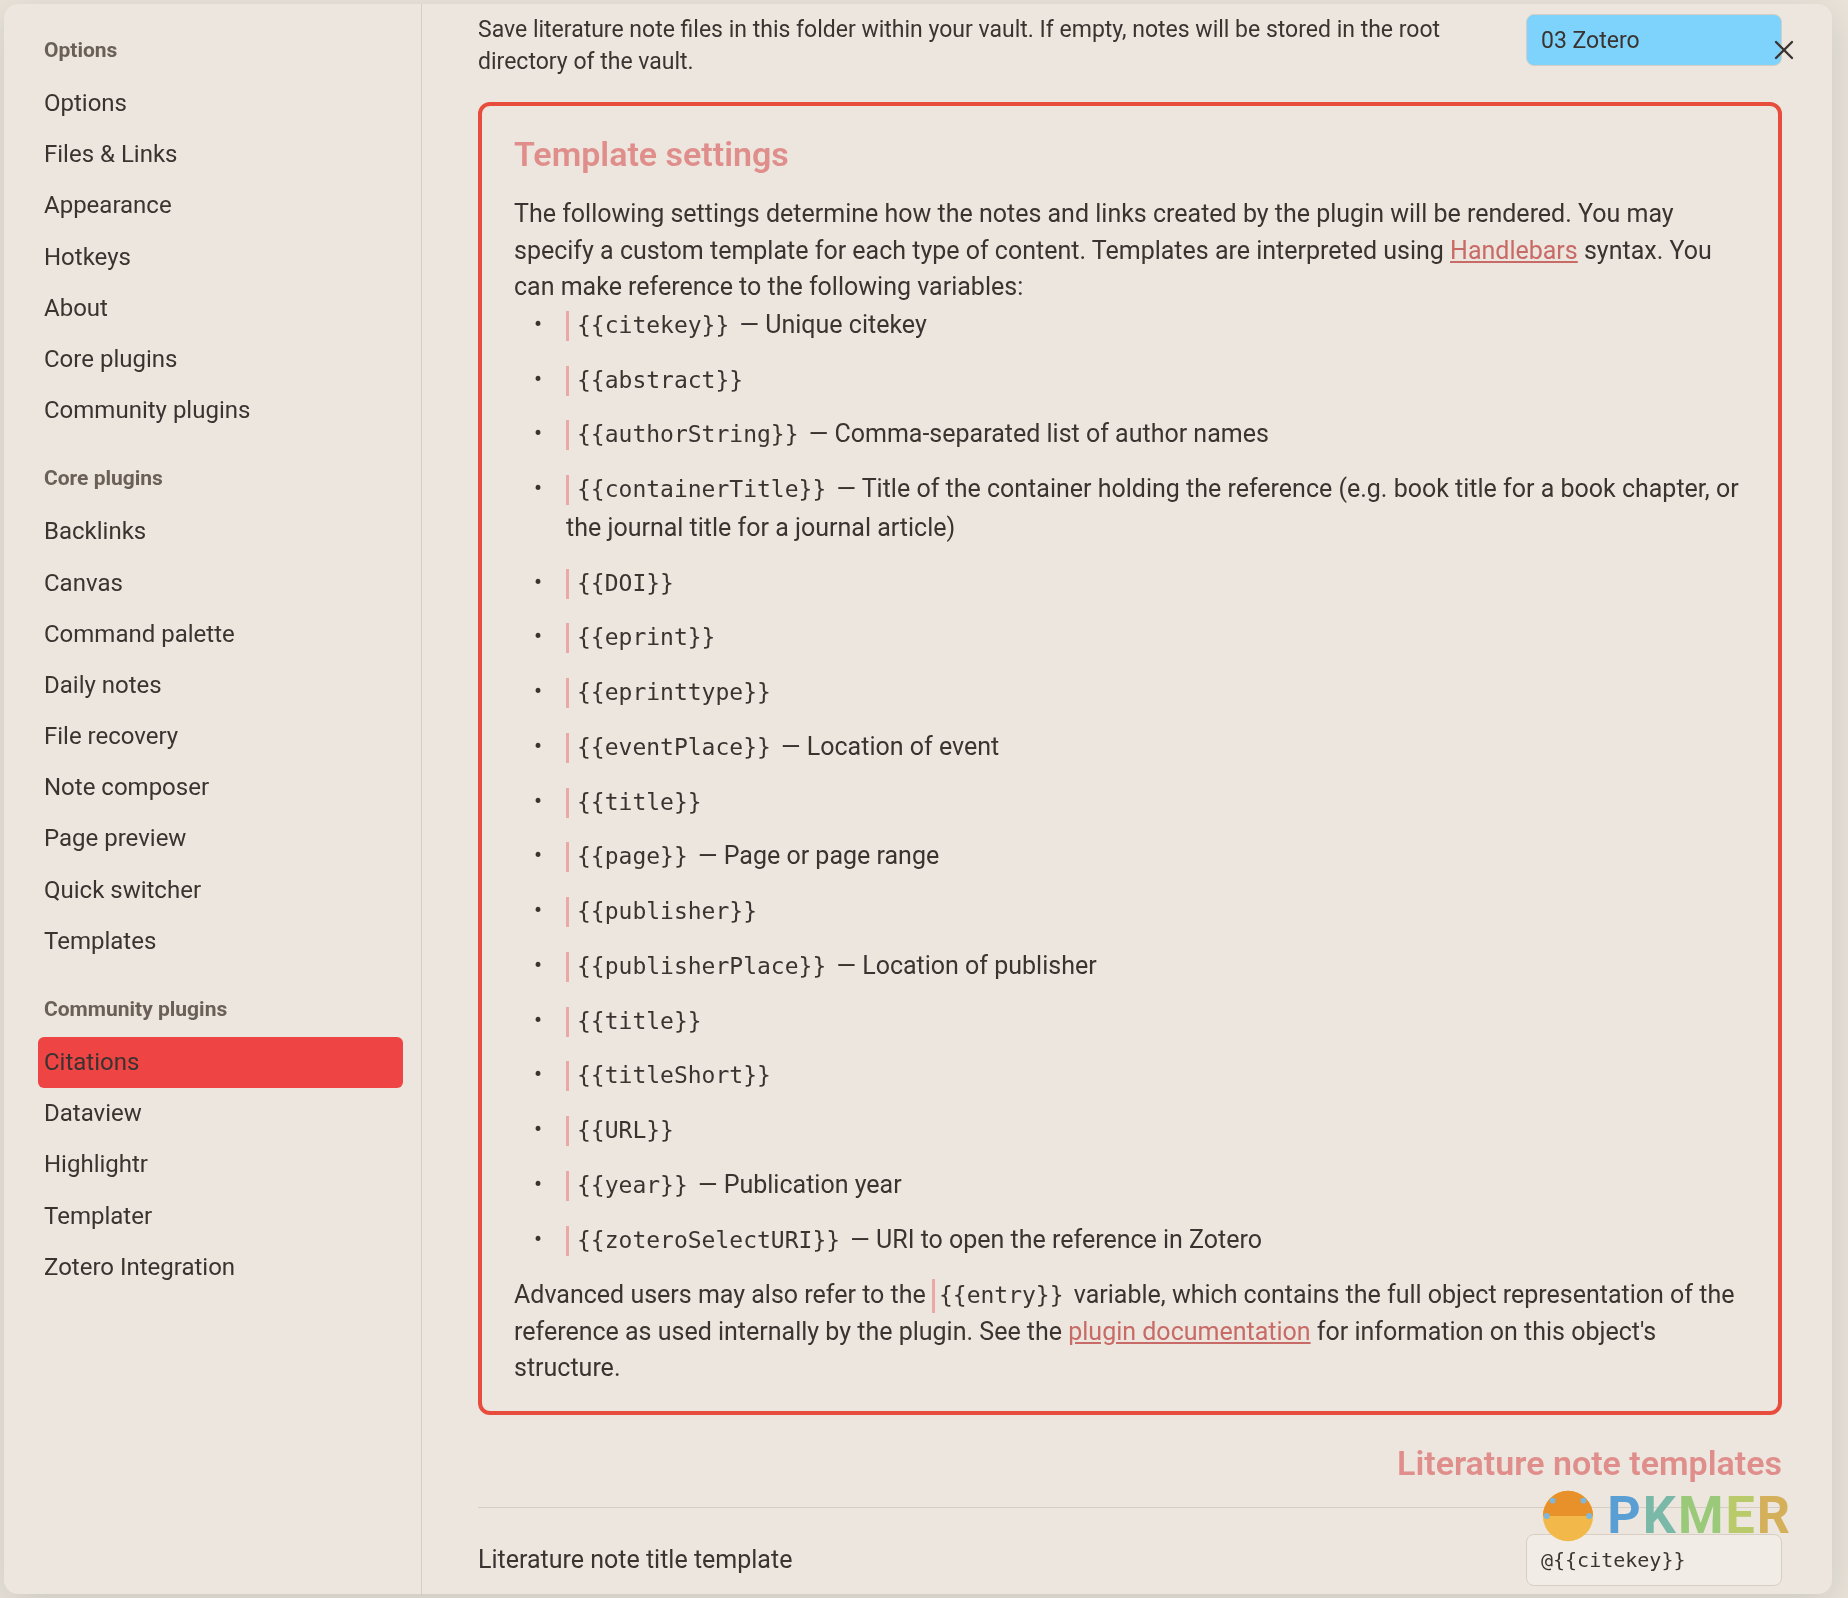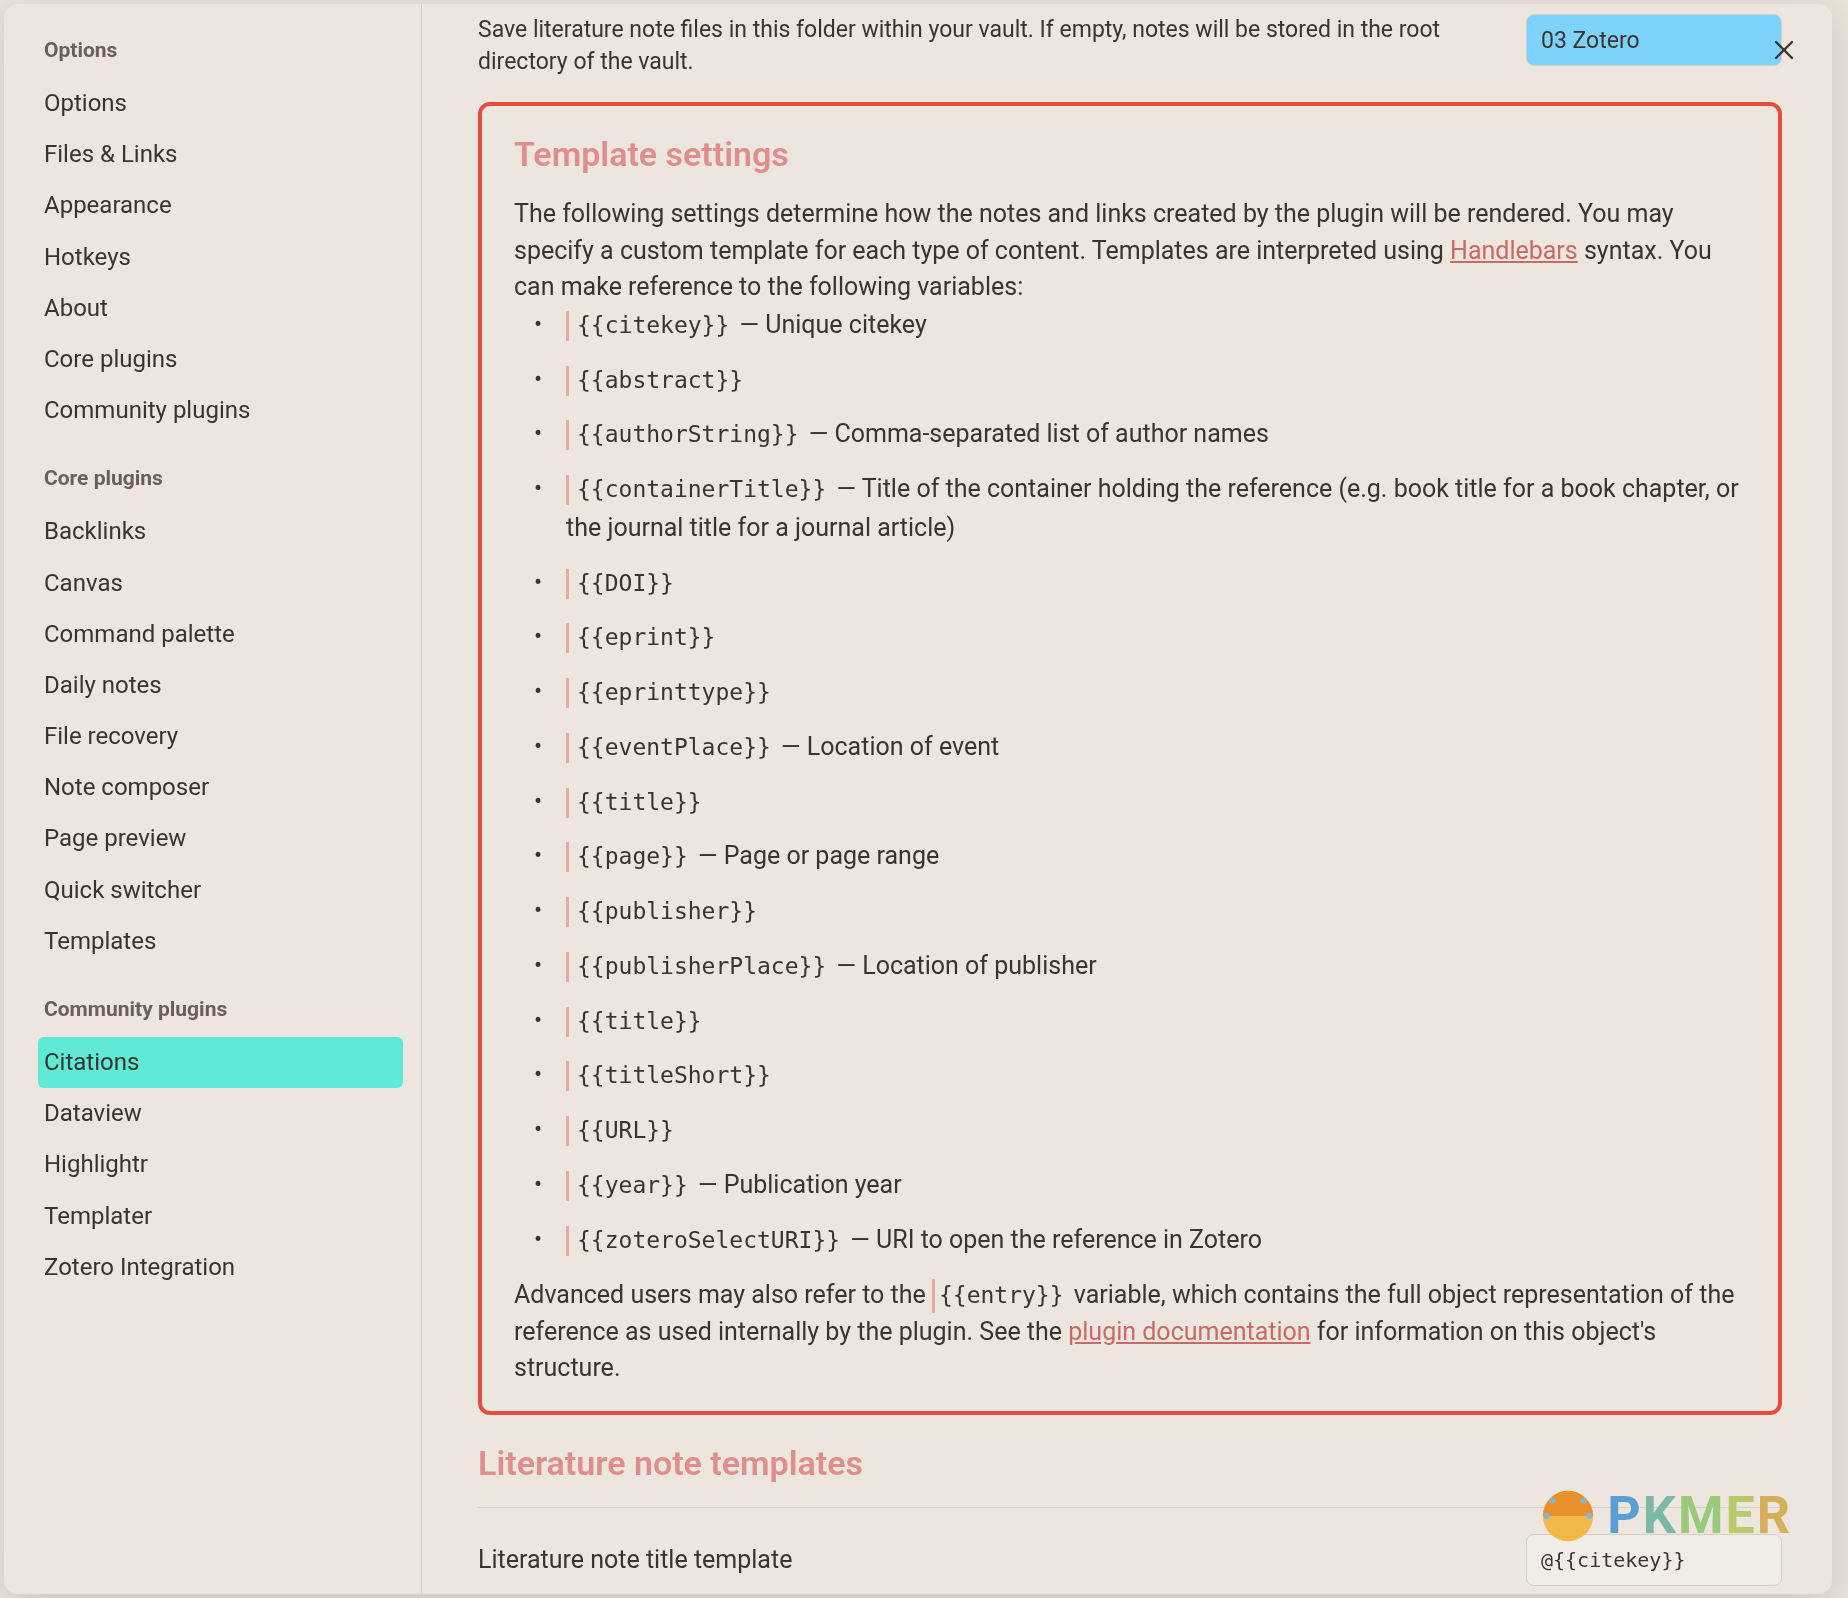--- a/index.html
+++ b/index.html
@@ -41,21 +41,21 @@
   .sidebar-section-title:first-child { margin-top: 0; }
   .sidebar-item {
     font-size: 24px;
     color: #3a3330;
     padding: 10px 6px;
     border-radius: 6px;
     cursor: pointer;
     line-height: 1.3;
   }
   .sidebar-item.active {
-    background: #5eead4;
+    background: #ef4444;
     color: #3a3330;
   }
   .content {
     flex: 1;
     overflow-y: auto;
     padding: 0 50px 40px 56px;
     position: relative;
   }
   .folder-row {
     display: flex;
@@ -145,20 +145,21 @@
     padding: 0 4px;
     border-left: 3px solid #e8a9a7;
     display: inline-block;
   }
   .section-heading-2 {
     color: #e08e8b;
     font-size: 34px;
     font-weight: 600;
     margin-bottom: 24px;
     margin-top: 12px;
+    text-align: right;
   }
   .divider {
     border: none;
     border-top: 1.5px solid #d6cec2;
     margin-bottom: 26px;
   }
   .setting-row {
     display: flex;
     align-items: center;
     gap: 20px;

